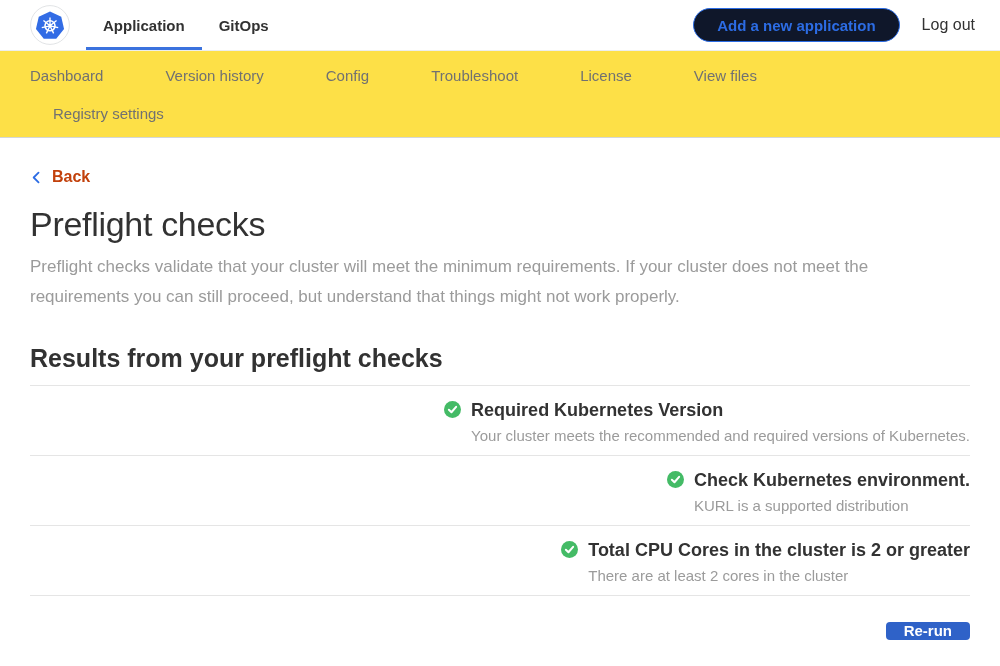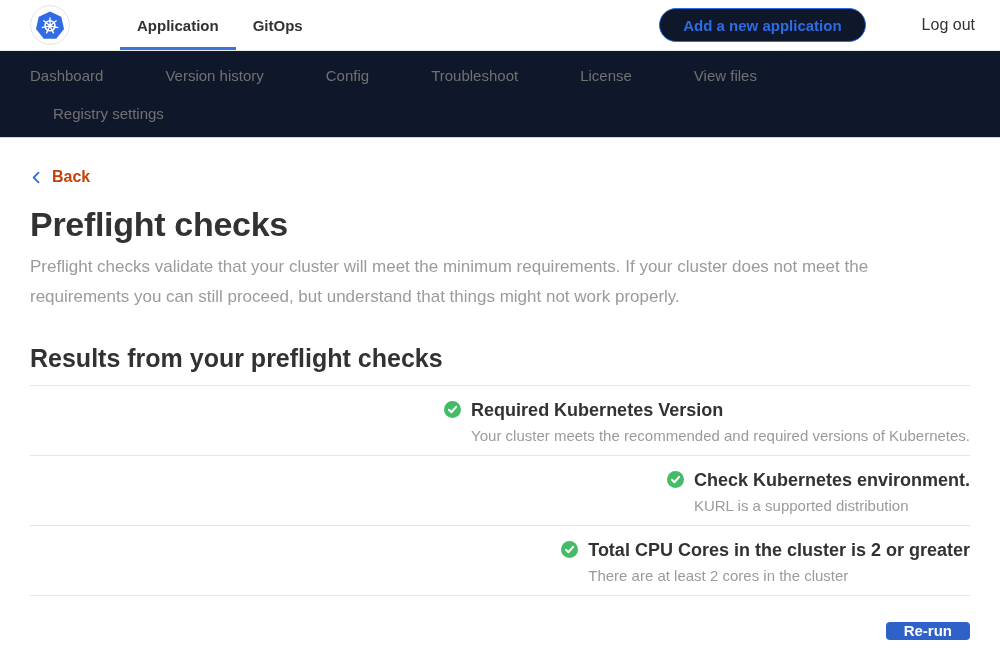--- a/index.html
+++ b/index.html
@@ -1,45 +1,45 @@
 <!DOCTYPE html>
 <html><head>
 <meta charset="utf-8">
 <style>
   * { box-sizing: border-box; margin: 0; padding: 0; }
   html, body { width: 1000px; height: 666px; overflow: hidden; background: #fff;
     font-family: "Liberation Sans", sans-serif; color: #323232; }
 
   
   .topnav { height: 51px; display: flex; align-items: center; padding: 0 25px 0 30px;
-    border-bottom: 1px solid #eceeee; background: #fff; gap: 34px; }
+    border-bottom: 1px solid #eceeee; background: #fff; }
   .logo { width: 40px; height: 40px; flex: 0 0 auto; }
   .logo svg { width: 40px; height: 40px; display: block; }
   .tabs { display: flex; height: 100%; margin-left: 16px; }
   .tab { position: relative; display: flex; align-items: center; padding: 0 17px;
     font-size: 15px; font-weight: 700; color: #323232; cursor: pointer; }
   .tab.active::after { content: ""; position: absolute; left: 0; right: 0; bottom: 0;
     height: 3px; background: #3b72de; }
   .add-app { margin-left: auto; height: 34px; padding: 0 23px; background: #0f172a;
     border: 1px solid #2c6ce4; border-radius: 17px; color: #2c6ce4; font-size: 15px;
     font-weight: 700; font-family: "Liberation Sans", sans-serif; cursor: pointer; }
   .logout { margin-left: 22px; font-size: 16px; color: #323232; font-weight: 500; cursor: pointer; }
 
   
-  .subnav { background: #0f172a; border-bottom: 1px solid #d3d7d9; padding: 5px 0 5px 22px; }
+  .subnav { background: #fde047; border-bottom: 1px solid #d3d7d9; padding: 5px 0 5px 22px; }
   .subnav-row { display: flex; height: 38px; align-items: center; }
   .subnav-item { padding: 0 31px; font-size: 15px; color: #717171; cursor: pointer; white-space: nowrap; }
   .subnav-row.first .subnav-item:first-child { padding-left: 8px; }
 
   
   main { padding: 0 30px; }
   .back { display: inline-flex; align-items: center; gap: 9px; margin-top: 30px;
     color: #c2410c; font-size: 16px; font-weight: 700; cursor: pointer; text-decoration: none; }
   .back svg { display: block; }
-  h1 { font-size: 34px; font-weight: 700; margin-top: 16px; letter-spacing: -0.3px; }
+  h1 { font-size: 34px; font-weight: 400; margin-top: 16px; letter-spacing: -0.3px; }
   .desc { font-size: 17px; line-height: 30px; color: #9b9b9b; margin-top: 8px; max-width: 912px; }
   h2 { font-size: 25px; font-weight: 700; margin: 32px 0 12px; }
 
   ul.checks { list-style: none; border-top: 1px solid #e5e5e5; }
   .check { display: flex; align-items: flex-start; gap: 10px;
     padding: 13px 0 10px 15px; border-bottom: 1px solid #e5e5e5; justify-content: flex-end; }
   .check-icon { flex: 0 0 auto; margin-top: 2px; }
   .check-icon svg { display: block; }
   .check-title { font-size: 18px; font-weight: 700; line-height: 22px; color: #323232; }
   .check-desc { font-size: 15px; line-height: 18px; color: #9b9b9b; margin-top: 6px; }

